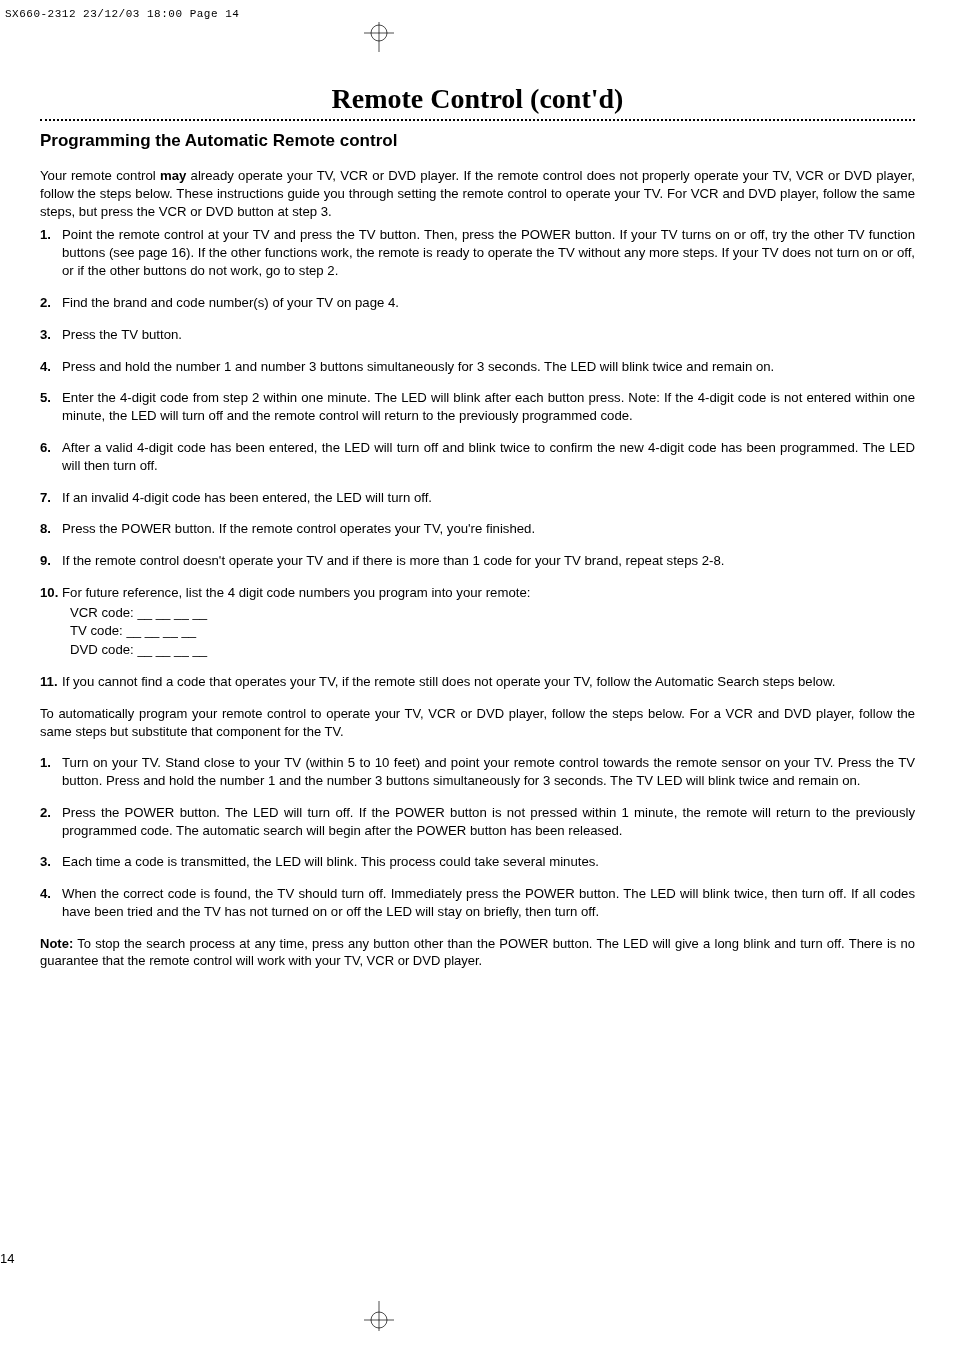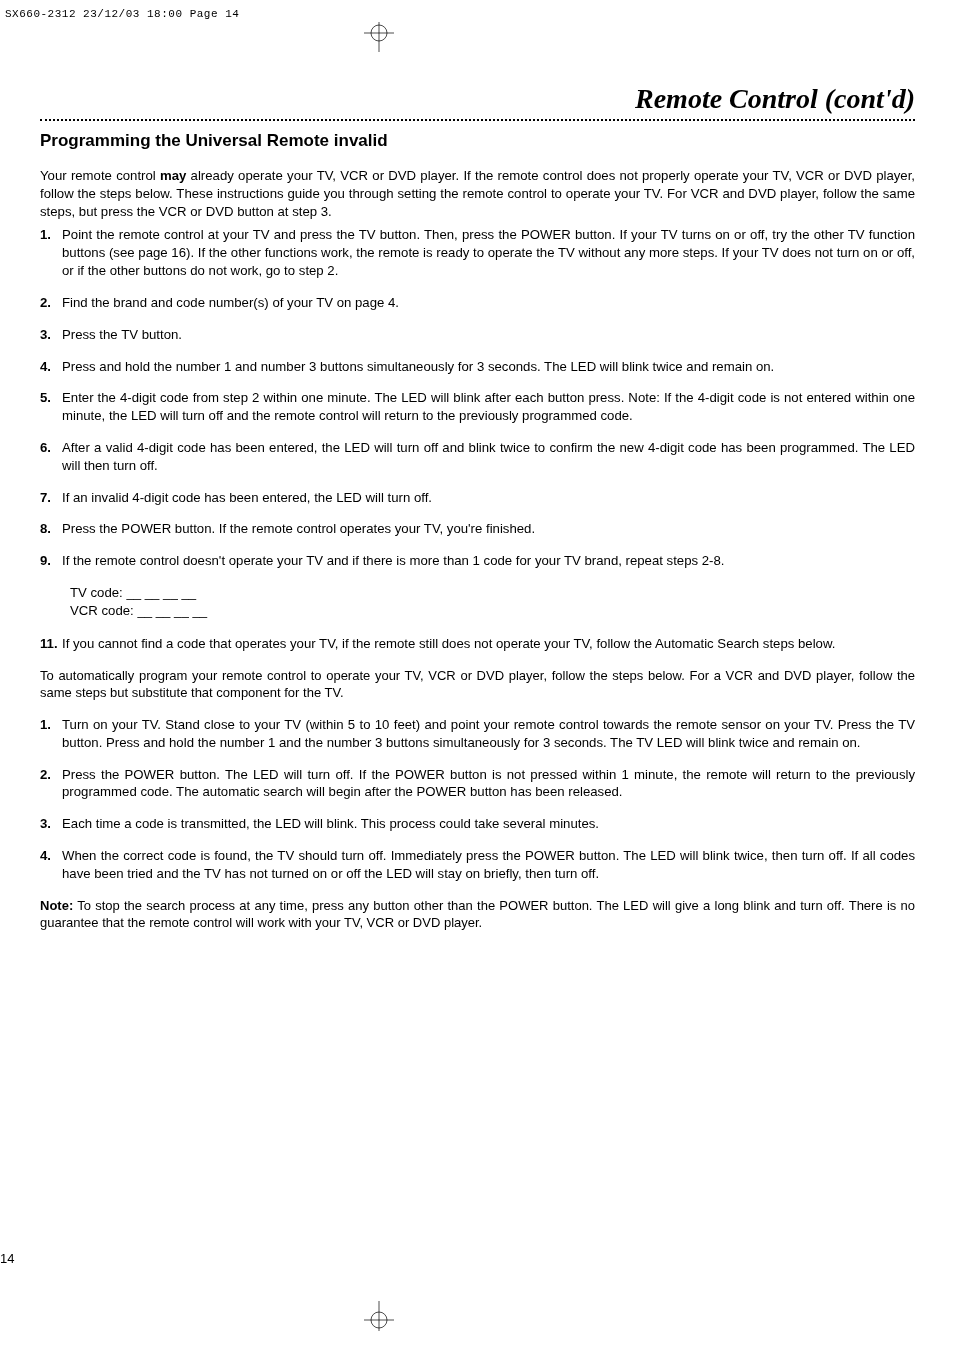--- a/index.html
+++ b/index.html
@@ -46,23 +46,22 @@
     height: 100%;
   }
   .content {
     position: absolute;
     top: 75px;
     left: 40px;
     width: 875px;
   }
   h1.title {
     font-family: Georgia, "Times New Roman", serif;
-    font-style: italic;
-    font-weight: bold;
-    text-align: right;
+    font-weight: bold;
+    text-align: center;
     font-size: 28px;
     margin: 8px 0 2px 0;
   }
   .dotted-rule {
     border: none;
     border-top: 2px dotted #000;
     margin: 4px 0 10px 0;
   }
   h2.sub {
     font-family: Arial, sans-serif;
@@ -137,21 +136,21 @@
       <line x1="10" y1="11" x2="40" y2="11" stroke="#000" stroke-width="0.7"></line>
       <line x1="25" y1="0" x2="25" y2="30" stroke="#000" stroke-width="0.7"></line>
     </svg>
   </div>
 
   <div class="content">
 
     <h1 class="title">Remote Control (cont'd)</h1>
     <hr class="dotted-rule">
 
-    <h2 class="sub">Programming the Universal Remote invalid</h2>
+    <h2 class="sub">Programming the Automatic Remote control</h2>
     <p class="intro" id="prog-intro">Your remote control <b>may</b> already operate your TV, VCR or DVD player. If the remote control does not properly operate your TV, VCR or DVD player, follow the steps below. These instructions guide you through setting the remote control to operate your TV. For VCR and DVD player, follow the same steps, but press the VCR or DVD button at step 3.</p>
 
     <ol class="steps" id="prog-steps">
         <li>
           <span class="num">1.</span>
           <span class="body">Point the remote control at your TV and press the TV button. Then, press the POWER button. If your TV turns on or off, try the other TV function buttons (see page 16). If the other functions work, the remote is ready to operate the TV without any more steps. If your TV does not turn on or off, or if the other buttons do not work, go to step 2.</span>
         </li>
         <li>
           <span class="num">2.</span>
           <span class="body">Find the brand and code number(s) of your TV on page 4.</span>
@@ -177,24 +176,29 @@
           <span class="body">If an invalid 4-digit code has been entered, the LED will turn off.</span>
         </li>
         <li>
           <span class="num">8.</span>
           <span class="body">Press the POWER button. If the remote control operates your TV, you're finished.</span>
         </li>
         <li>
           <span class="num">9.</span>
           <span class="body">If the remote control doesn't operate your TV and if there is more than 1 code for your TV brand, repeat steps 2-8.</span>
         </li>
+        <li style="margin-bottom: 0px;">
+          <span class="num">10.</span>
+          <span class="body">For future reference, list the 4 digit code numbers you program into your remote:</span>
+        </li>
         <li style="display: block; margin-bottom: 14px;">
           <div class="codes">
+            <div>VCR code:  __ __ __ __</div>
             <div>TV code:   __ __ __ __</div>
-            <div>VCR code:  __ __ __ __</div>
+            <div>DVD code:  __  __ __ __</div>
           </div>
         </li>
         <li>
           <span class="num">11.</span>
           <span class="body">If you cannot find a code that operates your TV, if the remote still does not operate your TV, follow the Automatic Search steps below.</span>
         </li>
       </ol>
 
     <p class="para">To automatically program your remote control to operate your TV,  VCR or DVD player, follow the steps below. For a VCR and DVD player, follow the same steps but substitute that component for the TV.</p>
 

